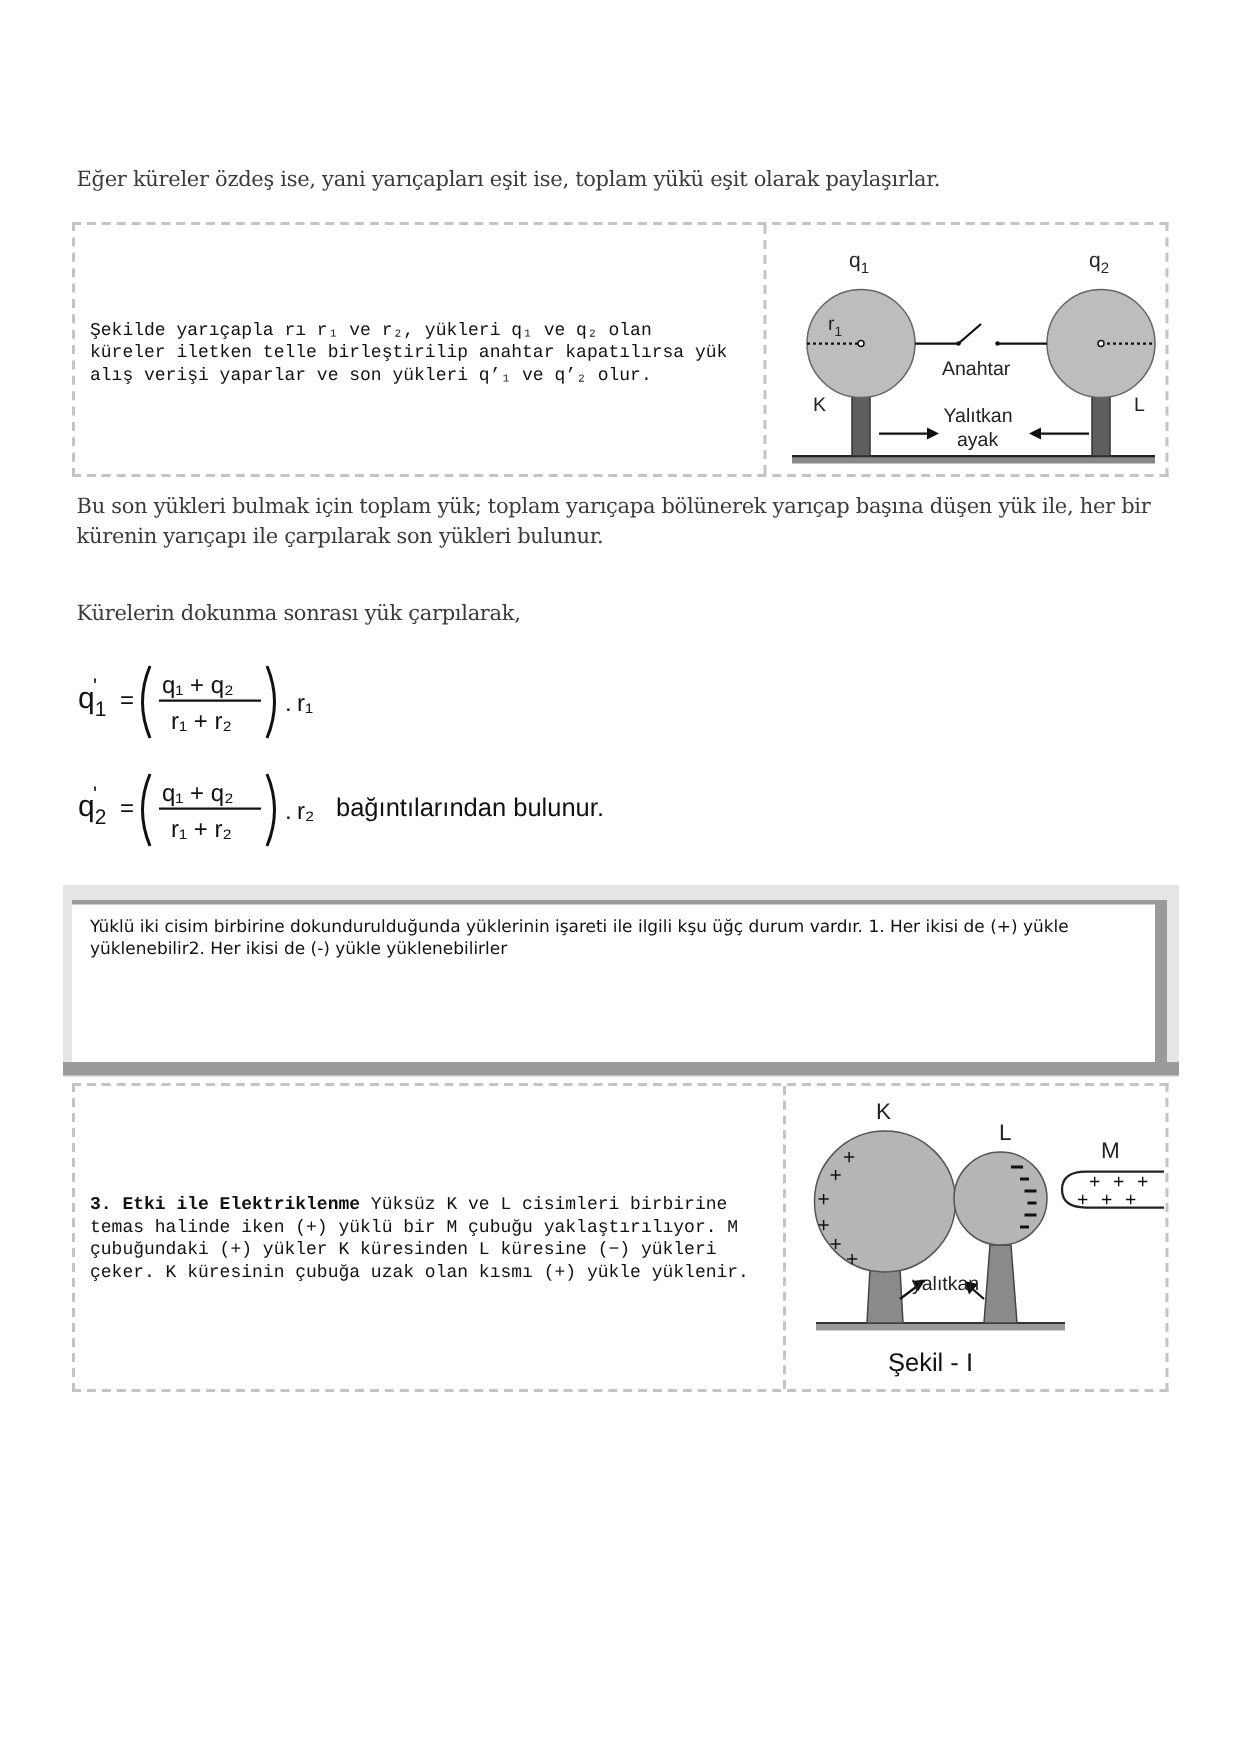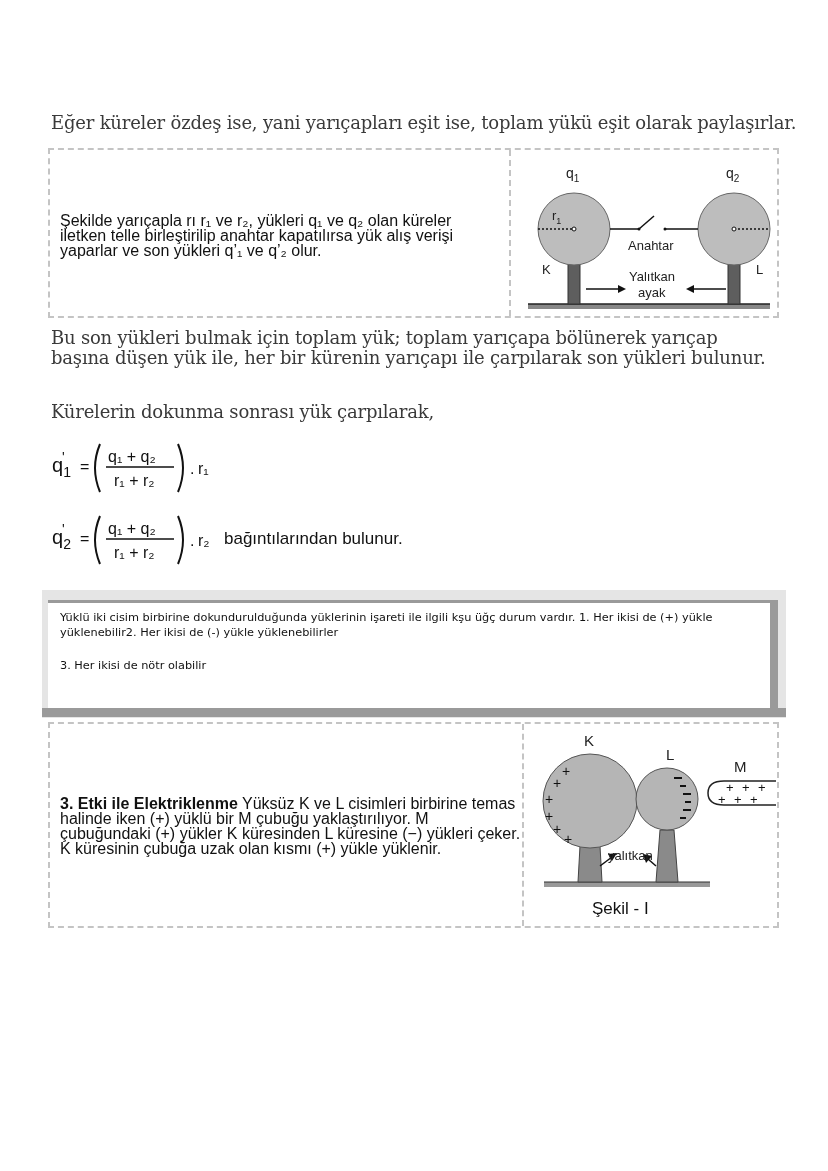--- a/index.html
+++ b/index.html
@@ -1,18 +1,18 @@
 <!DOCTYPE html>
 <html><head>
 <meta charset="utf-8">
 <style>
   html, body { margin: 0; padding: 0; background: #ffffff; }
   body { width: 828px; height: 1171px; position: relative; overflow: hidden; color: #333; }
-  .serif { font-family: "DejaVu Serif", "Liberation Serif", serif; font-size: 18px; color: #3a3a3a; letter-spacing: -0.2px; }
-  .sans { font-family: Liberation Sans, sans-serif; font-size: 16px; color: #111; }
+  .serif { font-family: "DejaVu Serif", "Liberation Serif", serif; font-size: 14px; color: #3a3a3a; letter-spacing: -0.2px; }
+  .sans { font-family: Liberation Mono, monospace; font-size: 12px; color: #111; }
   .abs { position: absolute; }
   .p1 { left: 51px; top: 112px; }
   .box1 { left: 48px; top: 148px; width: 731px; height: 170px; border: 2px dashed #c4c4c4; box-sizing: border-box; }
   .box1 .divider { position: absolute; left: 459px; top: 0; bottom: 0; border-left: 2px dashed #c4c4c4; }
   .box1 .text { position: absolute; left: 10px; top: 63px; width: 430px; line-height: 15px; }
   .box1 .fig { position: absolute; left: 466px; top: 4px; width: 258px; height: 160px; }
   .p2 { left: 51px; top: 328px; width: 730px; line-height: 20px; }
   .p3 { left: 51px; top: 401px; }
   .eq { left: 52px; top: 436px; width: 400px; height: 140px; }
   .note { left: 42px; top: 590px; width: 744px; height: 128px; background: #e5e5e5; }
@@ -107,21 +107,20 @@
       <text x="172" y="108" font-size="17">bağıntılarından bulunur.</text>
     </g>
   </svg>
 </div>
 
 <div class="abs note">
   <div class="inner"></div>
   <div class="bottom"></div>
   <div class="txt" style="left:18px; top:20px;">
     <p>Yüklü iki cisim birbirine dokundurulduğunda yüklerinin işareti ile ilgili kşu üğç durum vardır. 1. Her ikisi de (+) yükle yüklenebilir2. Her ikisi de (-) yükle yüklenebilirler</p>
-    <p>3. Her ikisi de nötr olabilir</p>
   </div>
 </div>
 
 <div class="abs box2">
   <div class="text sans"><b>3. Etki ile Elektriklenme</b><span> Yüksüz K ve L cisimleri birbirine temas halinde iken (+) yüklü bir M çubuğu yaklaştırılıyor. M çubuğundaki (+) yükler K küresinden L küresine (−) yükleri çeker. K küresinin çubuğa uzak olan kısmı (+) yükle yüklenir.</span></div>
   <div class="divider"></div>
   <div class="fig">
     <svg width="250" height="200" viewBox="0 0 250 200" font-family="Liberation Sans, sans-serif">
 
       <rect x="16" y="156" width="166" height="5" fill="#999"></rect>

